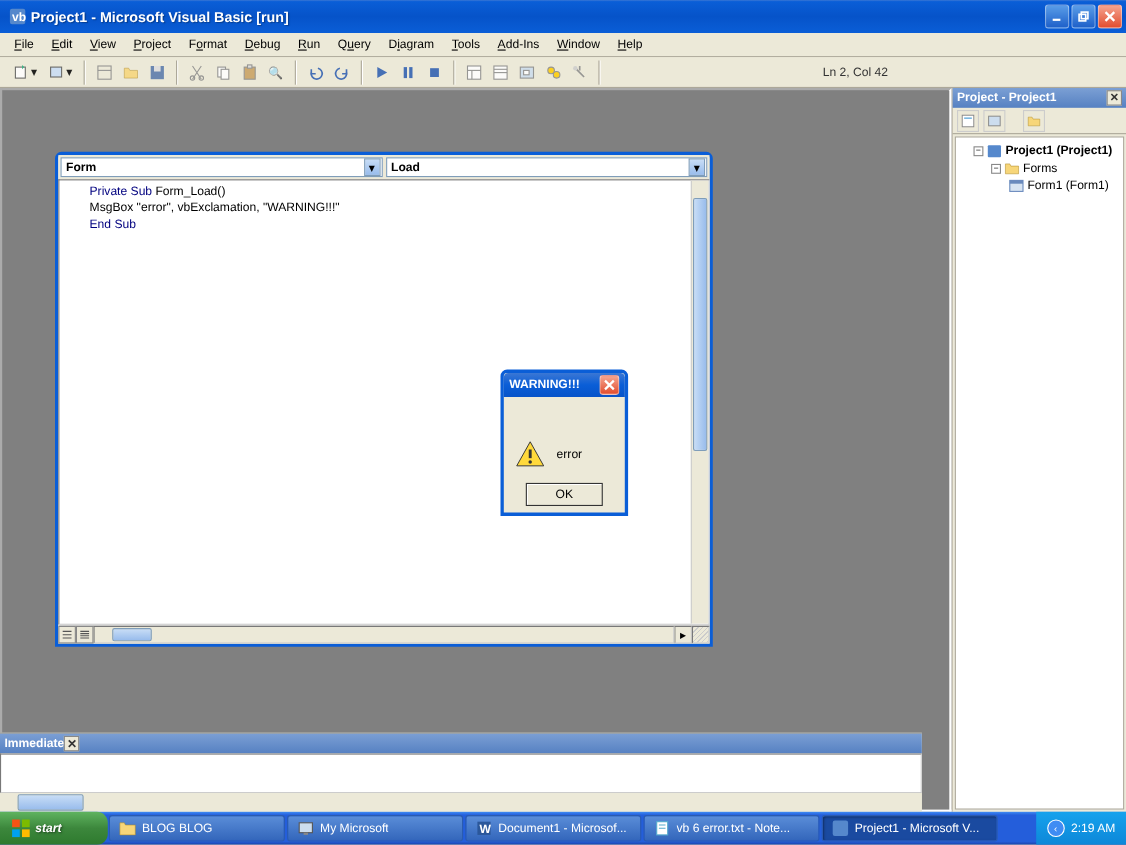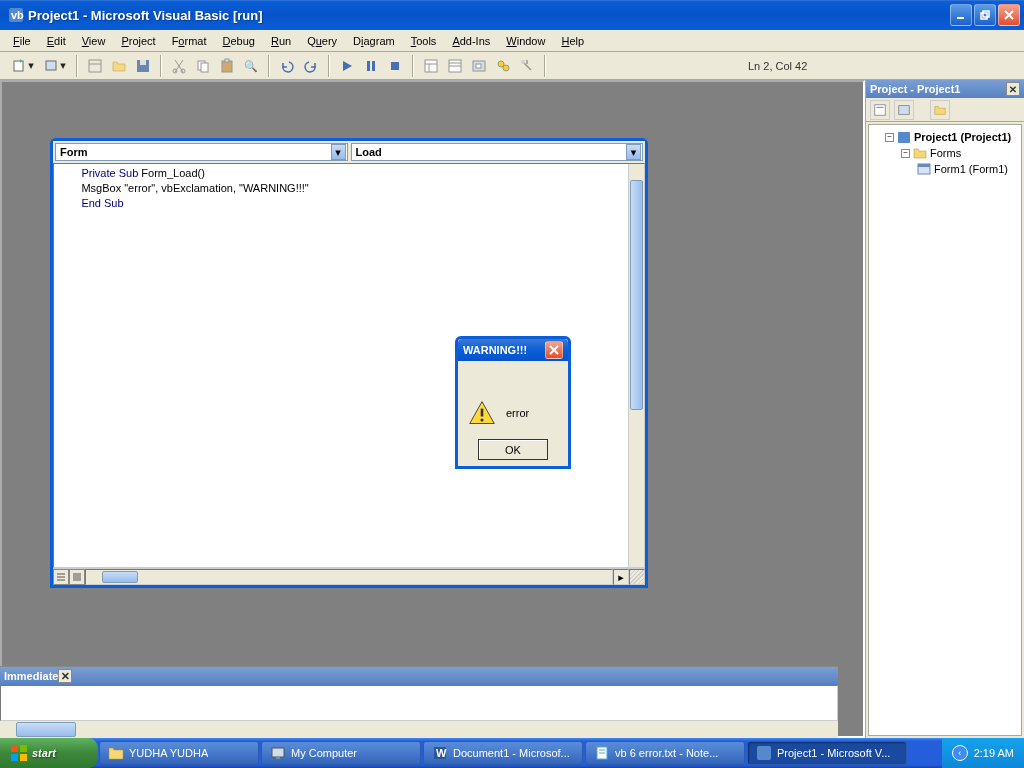--- a/index.html
+++ b/index.html
@@ -405,28 +405,28 @@
         <rect x="10" y="1" width="7" height="7" fill="#7cbb00"></rect>
         <rect x="1" y="10" width="7" height="7" fill="#00a1f1"></rect>
         <rect x="10" y="10" width="7" height="7" fill="#ffbb00"></rect>
       </svg>
     <span>start</span>
   </div>
   <div class="task-item">
     <svg class="ticon" viewBox="0 0 16 16">
         <path class="i-folder" d="M1 3 h4 l1 2 h9 v9 h-14 z"></path>
       </svg>
-    <span>YUDHA YUDHA</span>
+    <span>BLOG BLOG</span>
   </div>
   <div class="task-item">
     <svg class="ticon" viewBox="0 0 16 16">
         <rect x="2" y="3" width="12" height="9" fill="#cde" stroke="#555"></rect>
         <rect x="6" y="12" width="4" height="2" fill="#888"></rect>
       </svg>
-    <span>My Computer</span>
+    <span>My Microsoft</span>
   </div>
   <div class="task-item">
     <svg class="ticon" viewBox="0 0 16 16">
         <rect x="2" y="2" width="12" height="12" fill="#2b579a"></rect>
         <text x="4" y="12" font-size="9" fill="white" font-weight="bold">W</text>
       </svg>
     <span>Document1 - Microsof...</span>
   </div>
   <div class="task-item">
     <svg class="ticon" viewBox="0 0 16 16">

